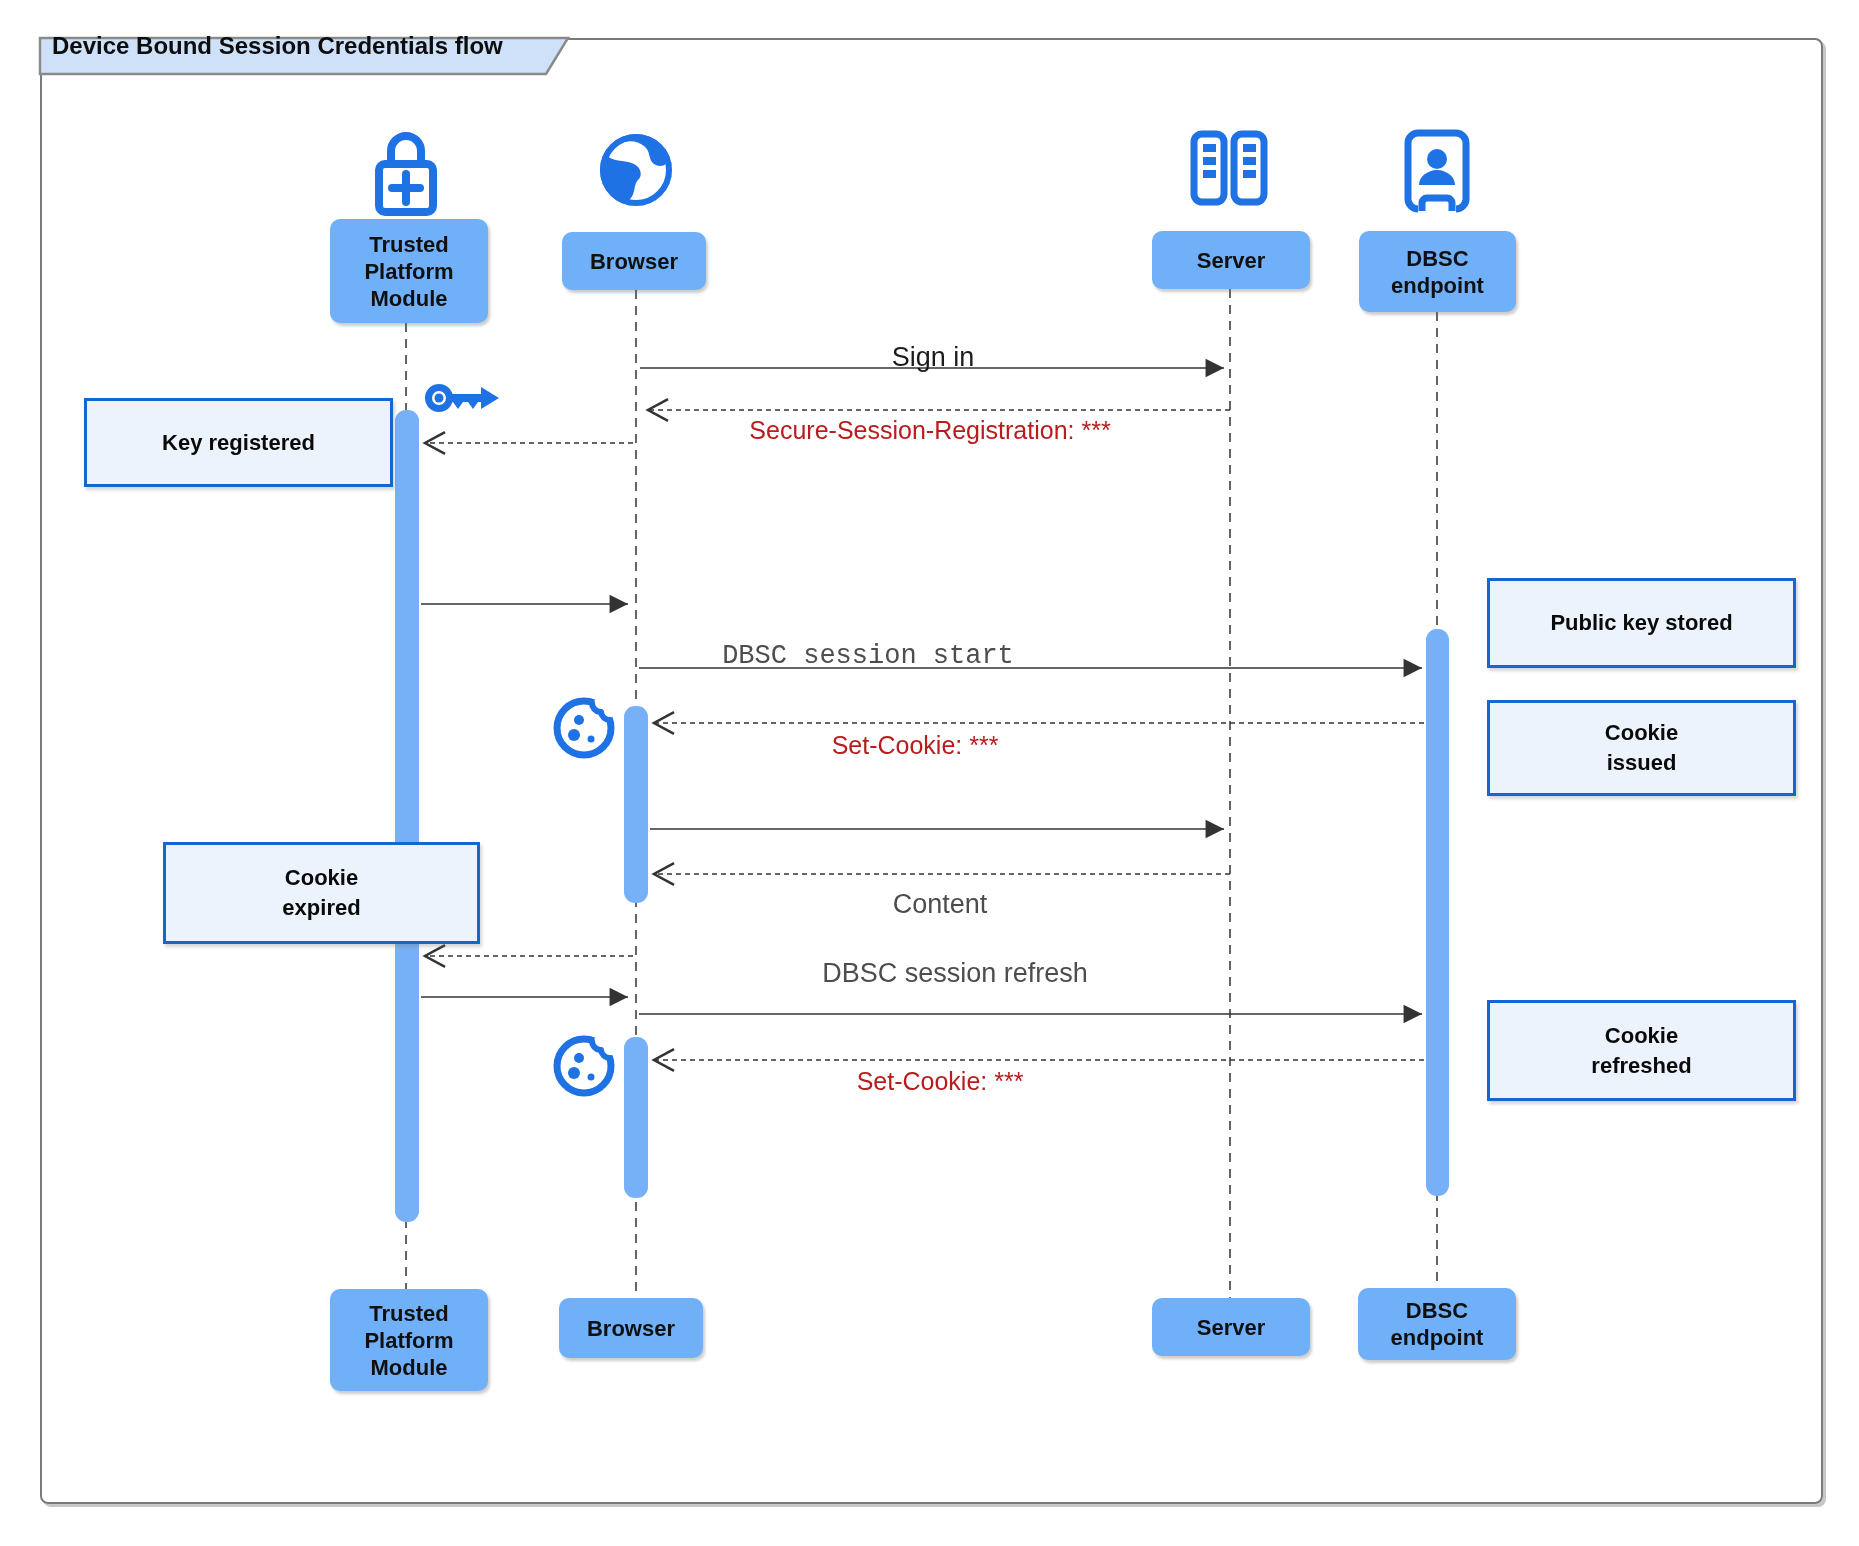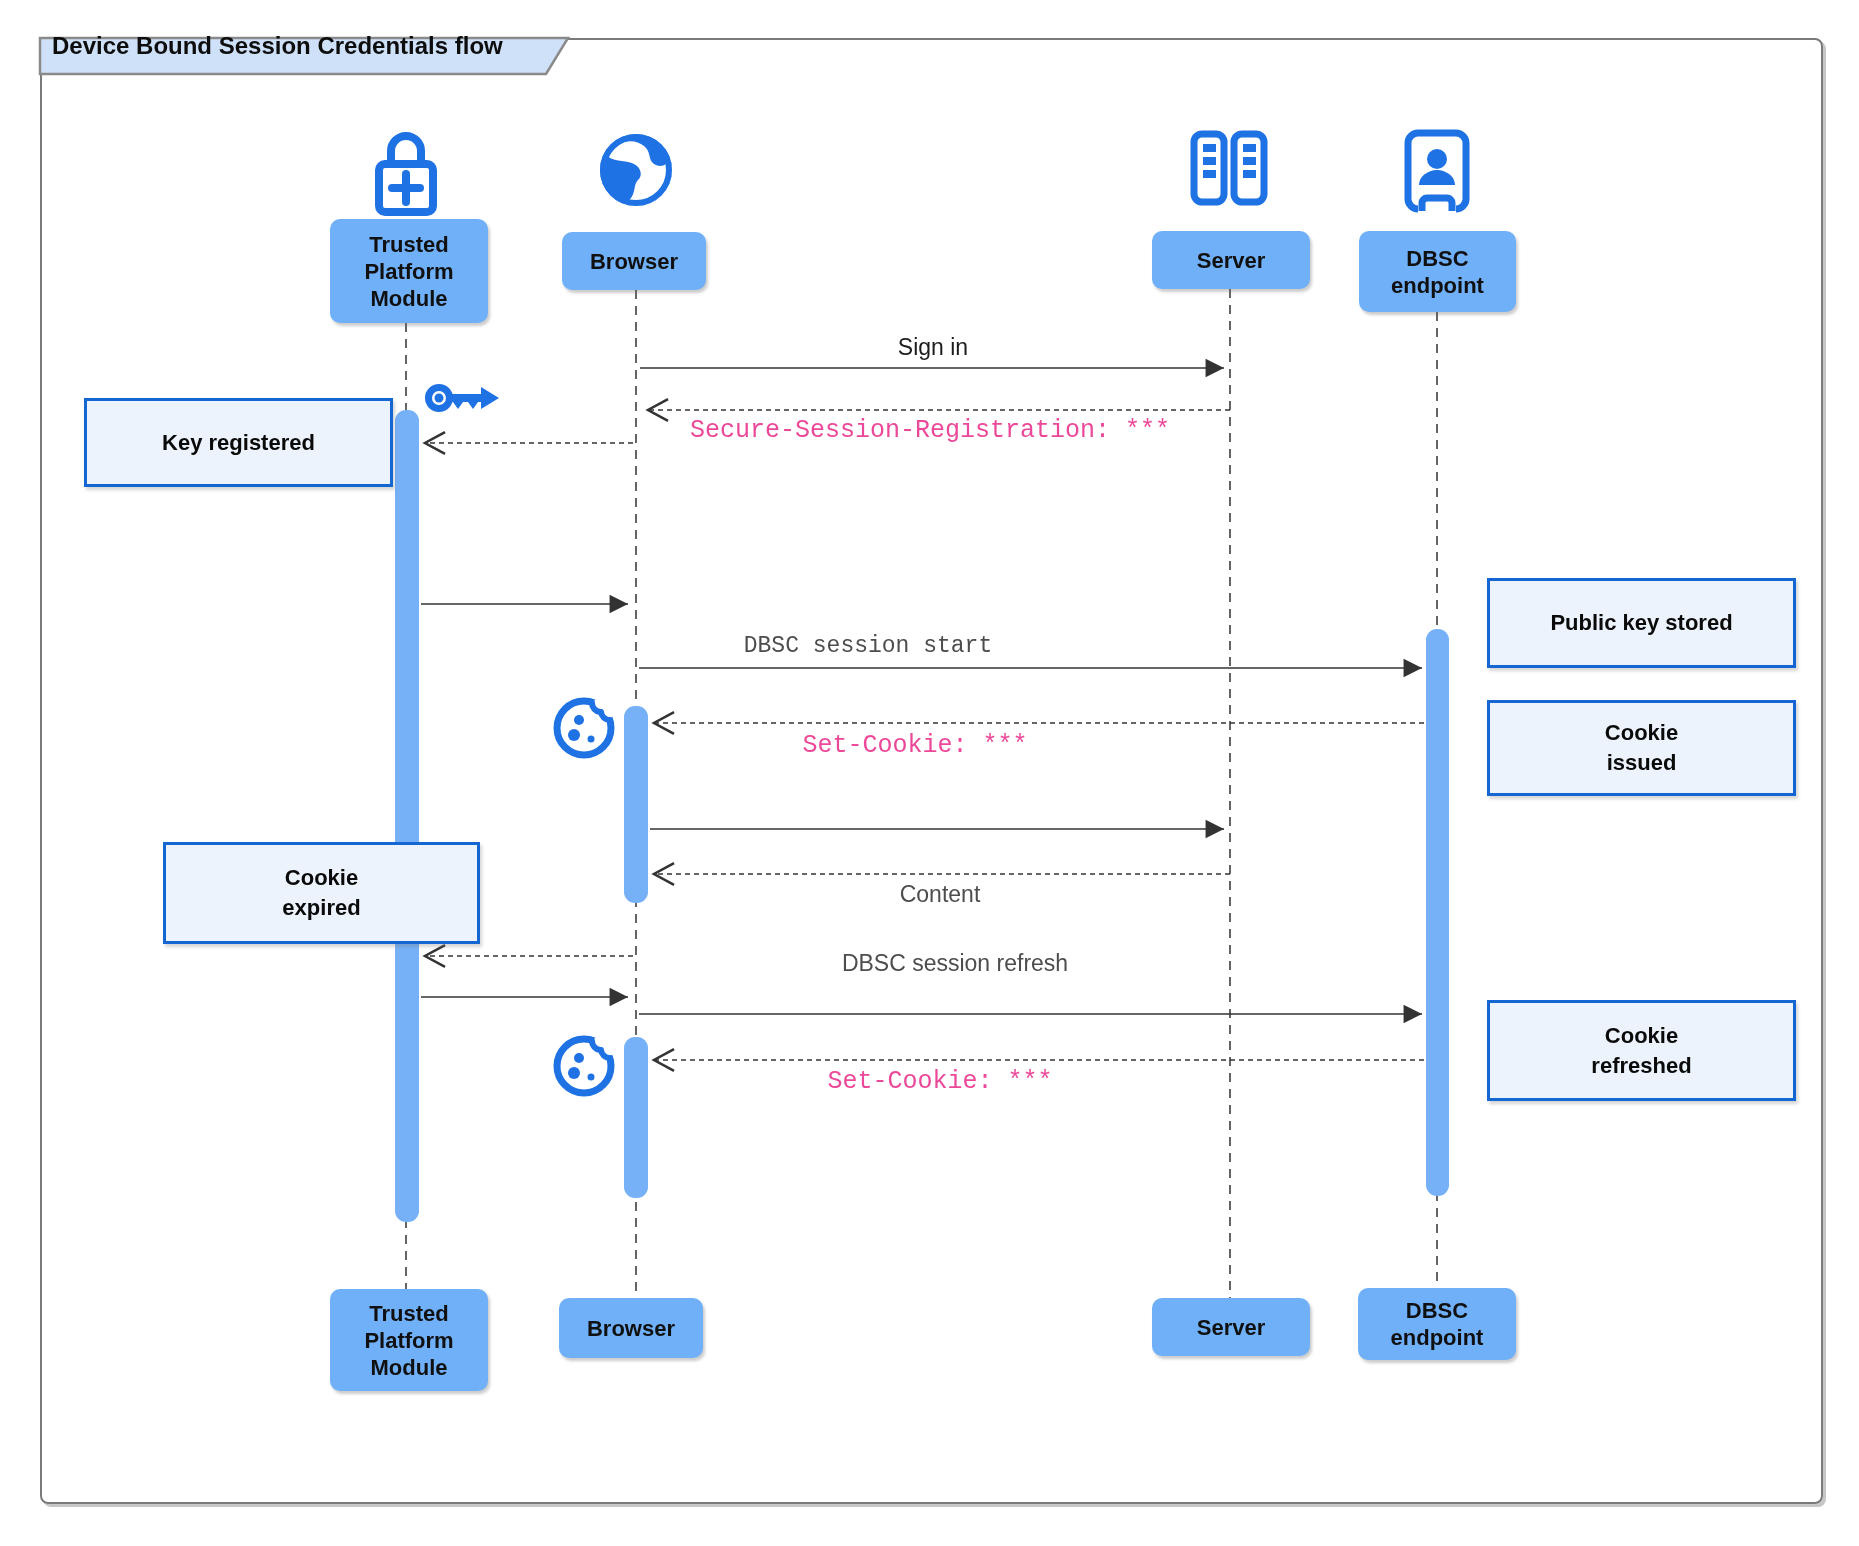--- a/index.html
+++ b/index.html
@@ -20,23 +20,23 @@
        display:flex;align-items:center;justify-content:center;z-index:3;
        box-shadow:2px 3px 3px rgba(110,110,110,.35);}
   .icon{position:absolute;z-index:3;}
 
   .note{position:absolute;background:#edf3fc;border:3px solid #1467d3;color:#0a0a0a;
        font-size:22px;font-weight:bold;line-height:30px;text-align:center;white-space:pre-line;
        display:flex;align-items:center;justify-content:center;z-index:5;
        box-shadow:2px 3px 3px rgba(120,120,120,.30);margin-left:9px;}
 
   .msg{position:absolute;z-index:4;text-align:center;}
-  .msg.sans{font-size:23px;color:#4d4d4d;}
+  .msg.sans{font-size:27px;color:#4d4d4d;margin-top:8px;}
   .msg.sans.dark{color:#1c1c1c;}
-  .msg.mono{font-family:Liberation Mono, monospace;font-size:25px;color:#ec4899;}
+  .msg.mono{font-family:Liberation Sans, sans-serif;font-size:25px;color:#b91c1c;}
 </style>
 </head>
 <body>
 
 <div class="canvas">
 
   <div class="frame"></div>
 
   <svg class="title-tab">
     <polygon points="2,2 530,2 508,38 2,38" fill="#cfe1f8" stroke="#8a8a8a" stroke-width="2.5"></polygon>

